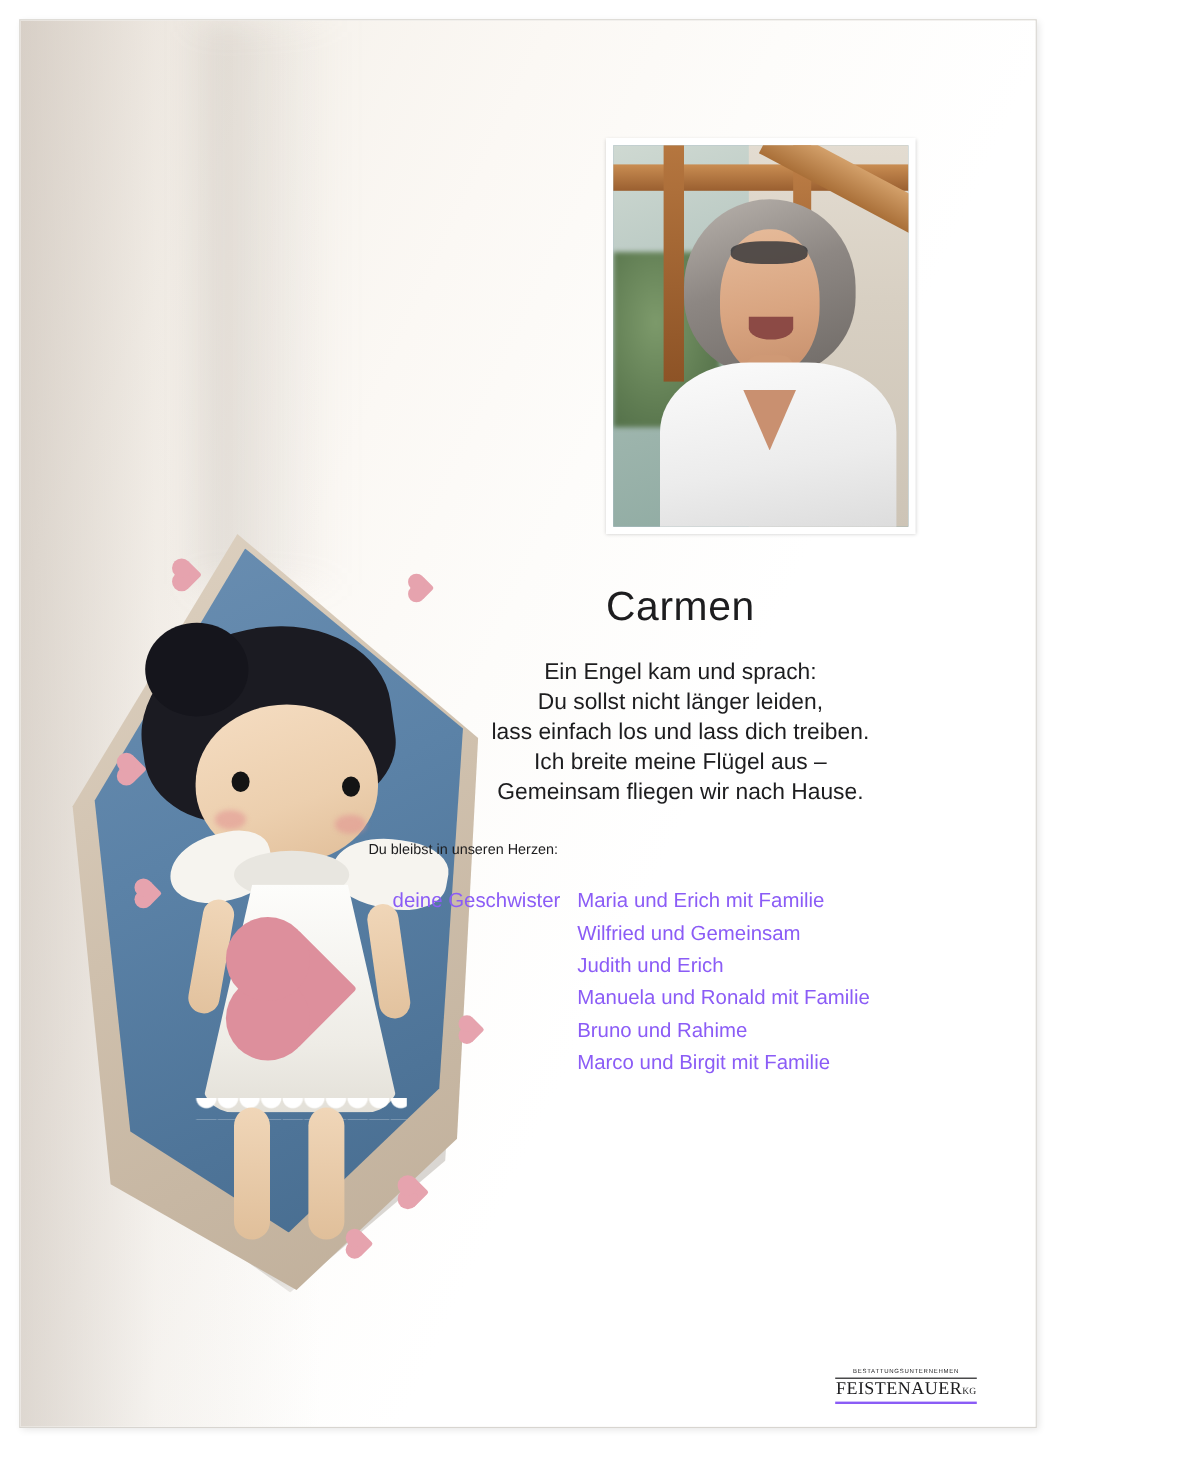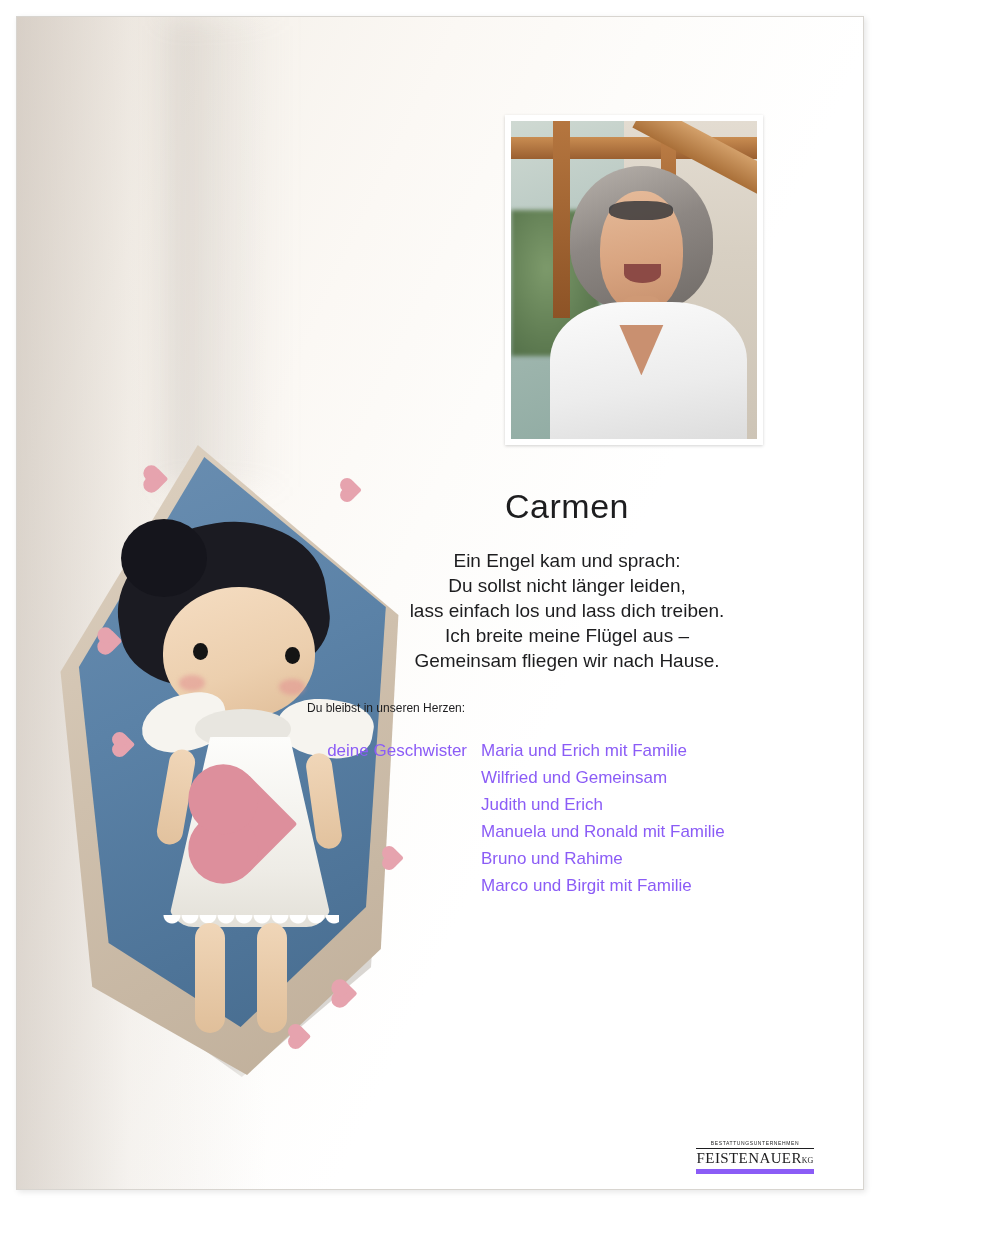--- a/index.html
+++ b/index.html
@@ -341,21 +341,21 @@
     line-height: 7px;
     border-bottom: 1px solid #1d1d1f;
     padding-bottom: 1px;
   }
   .fl-main {
     font-family: "Liberation Serif", serif;
     font-size: 15px;
     letter-spacing: 0.4px;
     line-height: 17px;
     padding-top: 1px;
-    border-bottom: 5px solid #8b5cf6;
+    border-bottom: 2px solid #8b5cf6;
   }
   .fl-main .kg {
     font-size: 8px;
     letter-spacing: 0;
   }
 </style>
 </head>
 <body>
 
 <div class="page">

